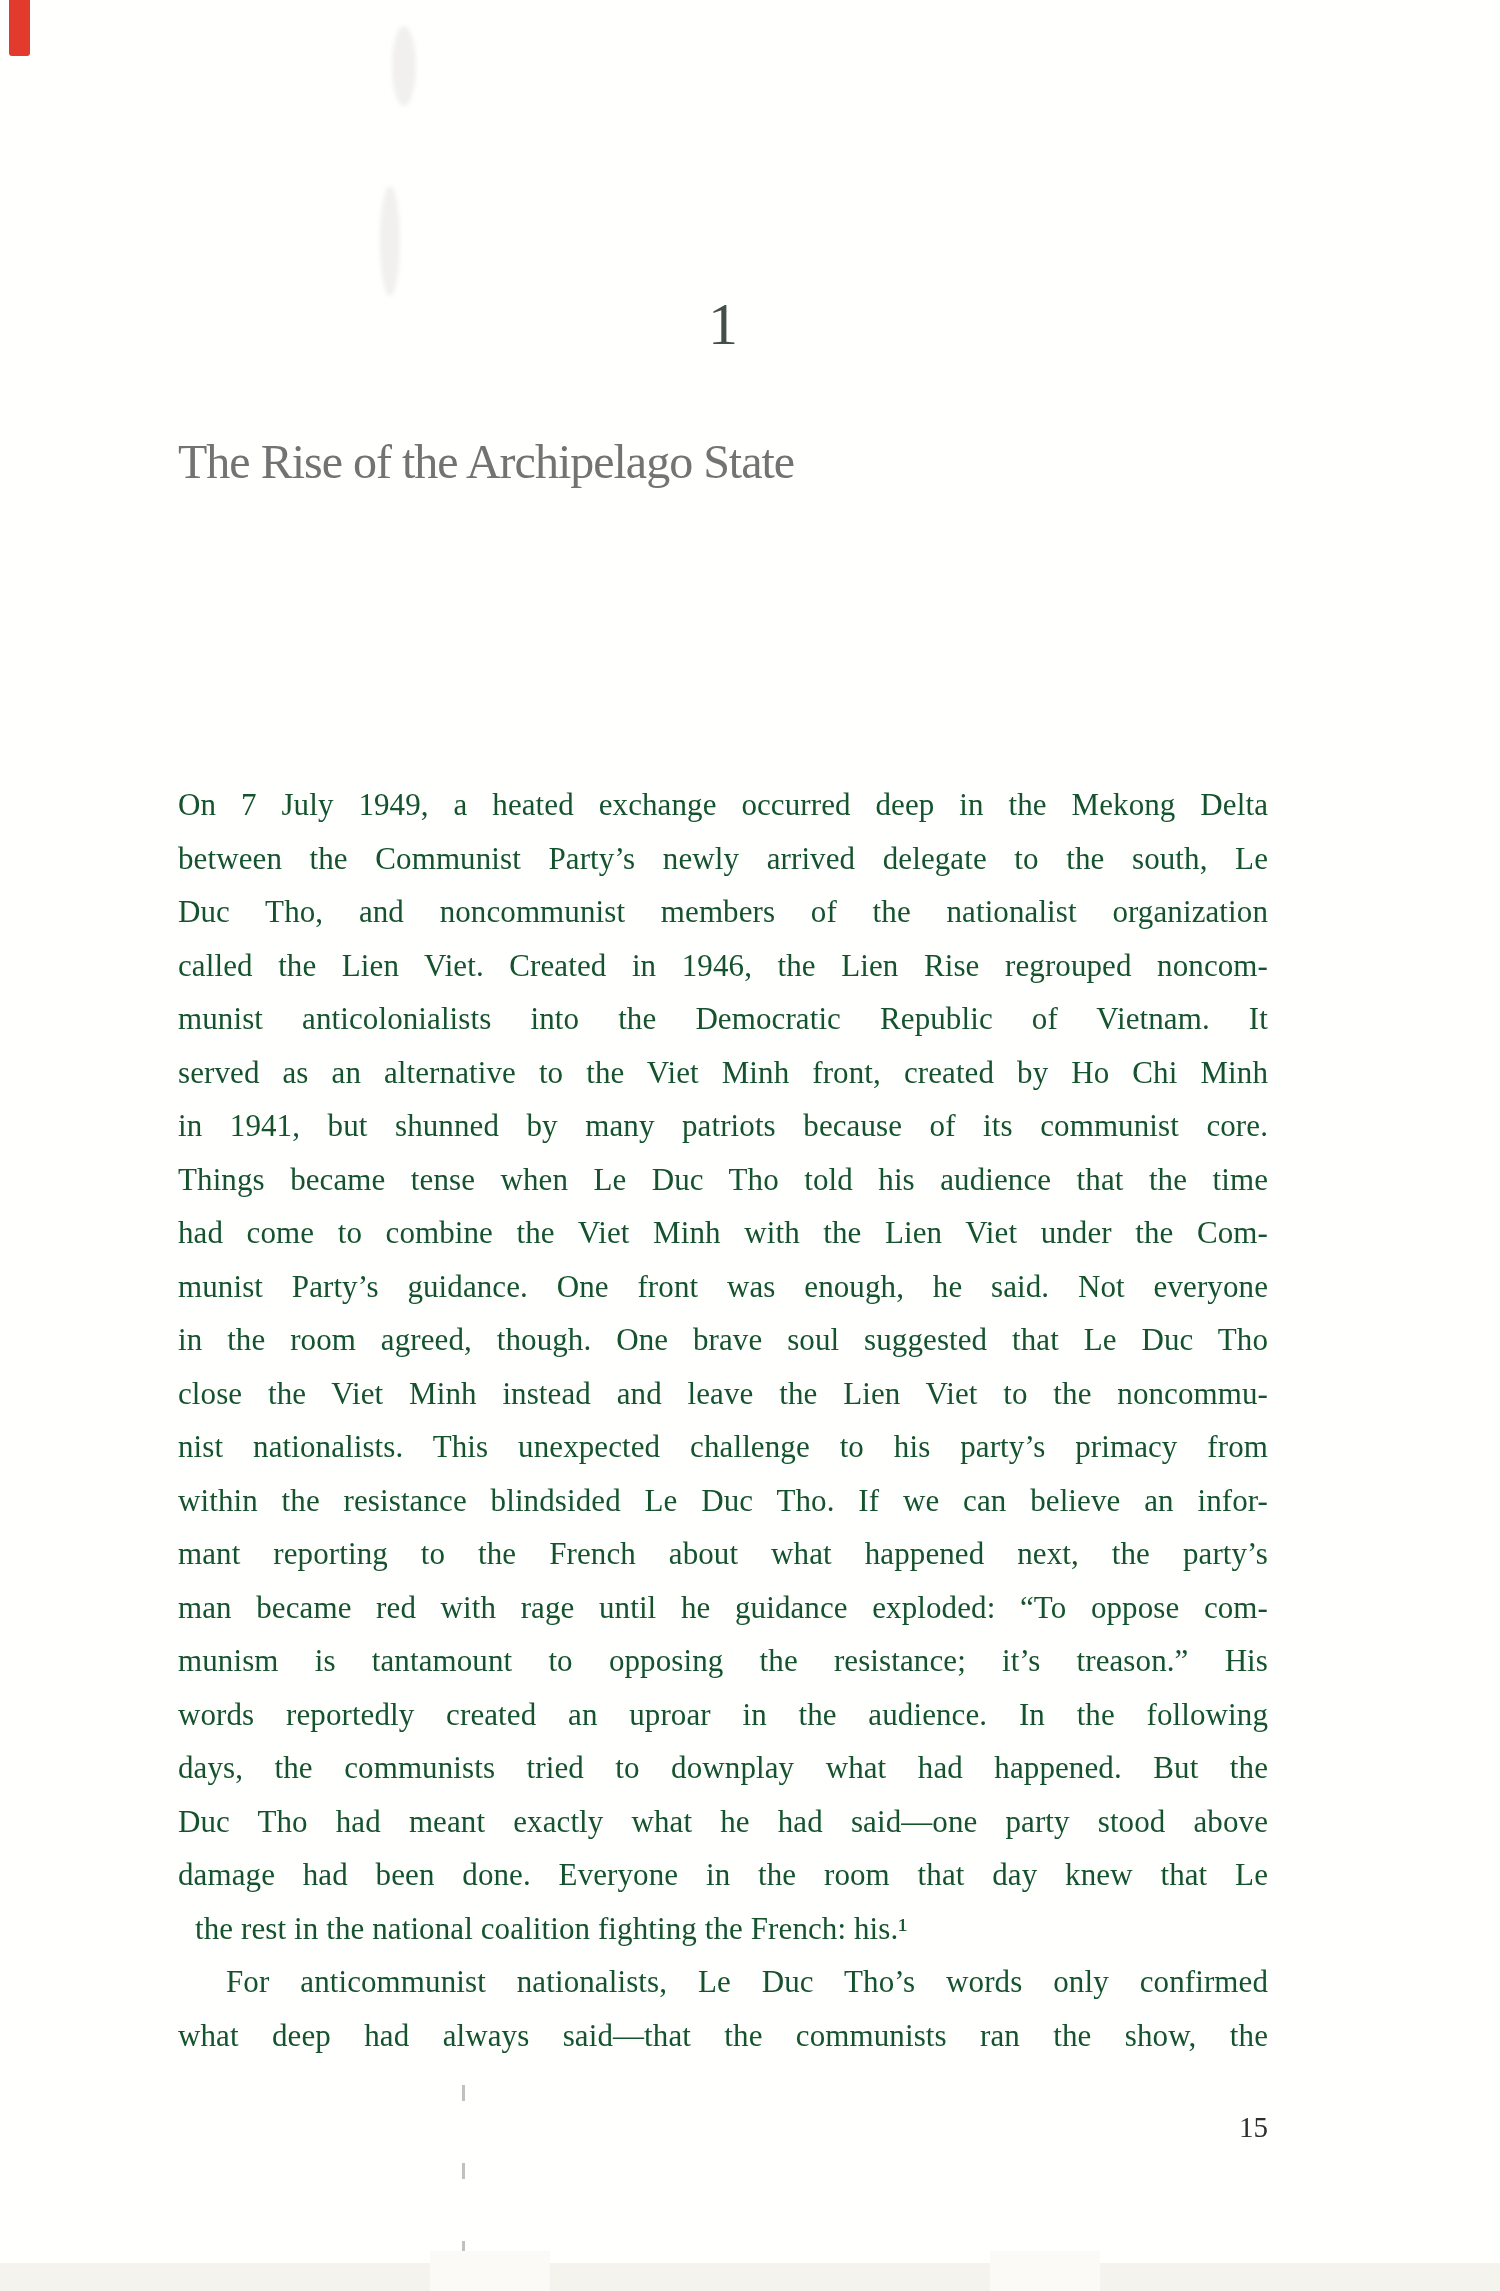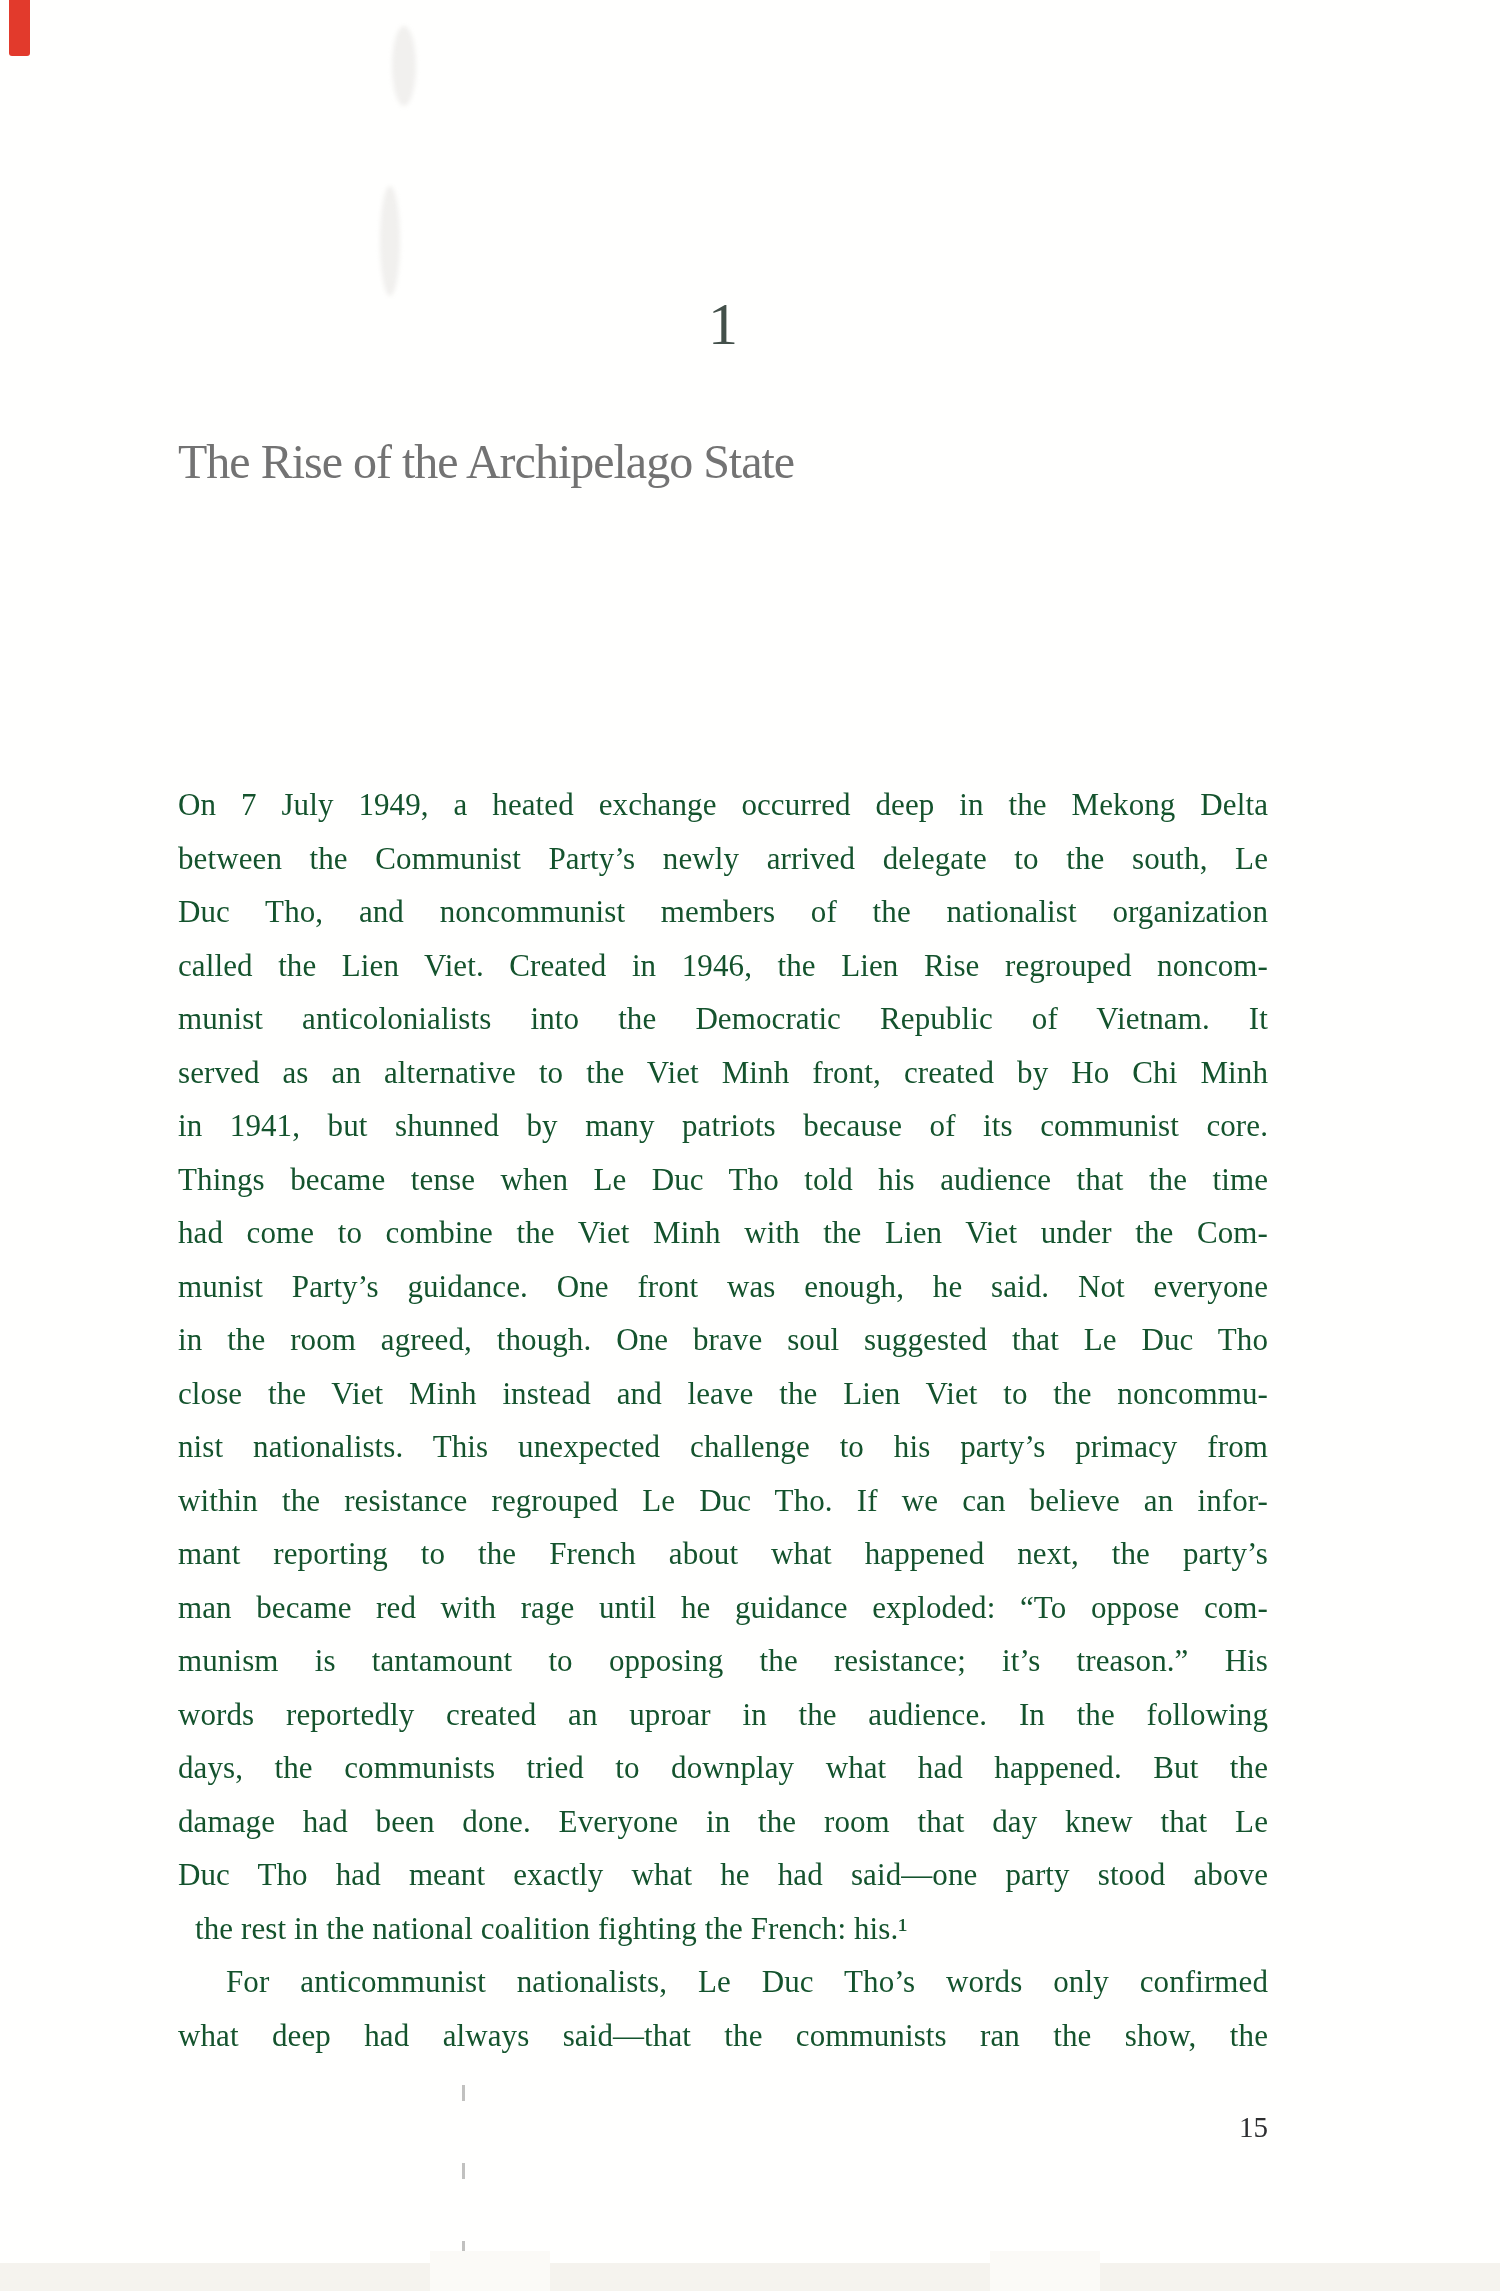--- a/index.html
+++ b/index.html
@@ -105,28 +105,28 @@
         <div class="bl">called the Lien Viet. Created in 1946, the Lien Rise regrouped noncom-</div>
         <div class="bl">munist anticolonialists into the Democratic Republic of Vietnam. It</div>
         <div class="bl">served as an alternative to the Viet Minh front, created by Ho Chi Minh</div>
         <div class="bl">in 1941, but shunned by many patriots because of its communist core.</div>
         <div class="bl">Things became tense when Le Duc Tho told his audience that the time</div>
         <div class="bl">had come to combine the Viet Minh with the Lien Viet under the Com-</div>
         <div class="bl">munist Party’s guidance. One front was enough, he said. Not everyone</div>
         <div class="bl">in the room agreed, though. One brave soul suggested that Le Duc Tho</div>
         <div class="bl">close the Viet Minh instead and leave the Lien Viet to the noncommu-</div>
         <div class="bl">nist nationalists. This unexpected challenge to his party’s primacy from</div>
-        <div class="bl">within the resistance regrouped Le Duc Tho. If we can believe an infor-</div>
+        <div class="bl">within the resistance blindsided Le Duc Tho. If we can believe an infor-</div>
         <div class="bl">mant reporting to the French about what happened next, the party’s</div>
         <div class="bl">man became red with rage until he guidance exploded: “To oppose com-</div>
         <div class="bl">munism is tantamount to opposing the resistance; it’s treason.” His</div>
         <div class="bl">words reportedly created an uproar in the audience. In the following</div>
         <div class="bl">days, the communists tried to downplay what had happened. But the</div>
+        <div class="bl">Duc Tho had meant exactly what he had said—one party stood above</div>
         <div class="bl">damage had been done. Everyone in the room that day knew that Le</div>
-        <div class="bl">Duc Tho had meant exactly what he had said—one party stood above</div>
         <div class="bl no-just">the rest in the national coalition fighting the French: his.¹</div>
         <div class="bl indent">For anticommunist nationalists, Le Duc Tho’s words only confirmed</div>
         <div class="bl">what deep had always said—that the communists ran the show, the</div>
       </div>
 
     <div class="folio">15</div>
 
   </div>
 
   <div class="scan-dash-line"></div>

